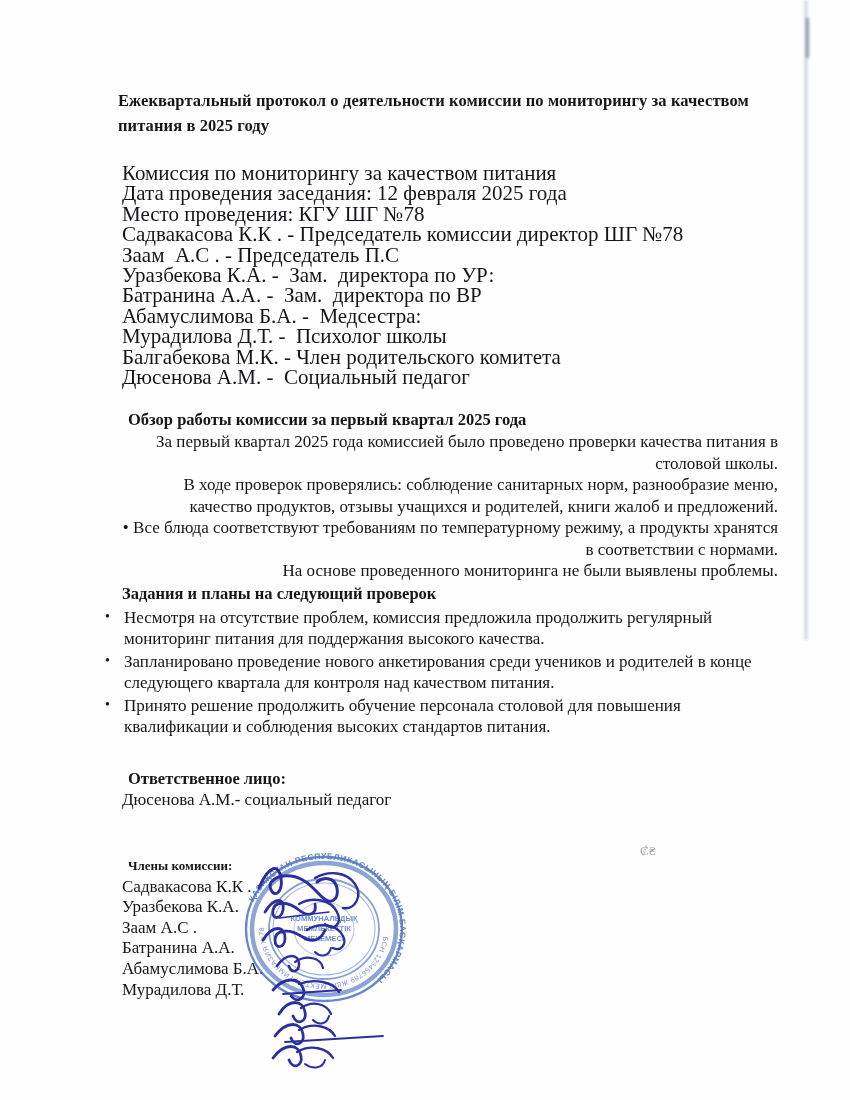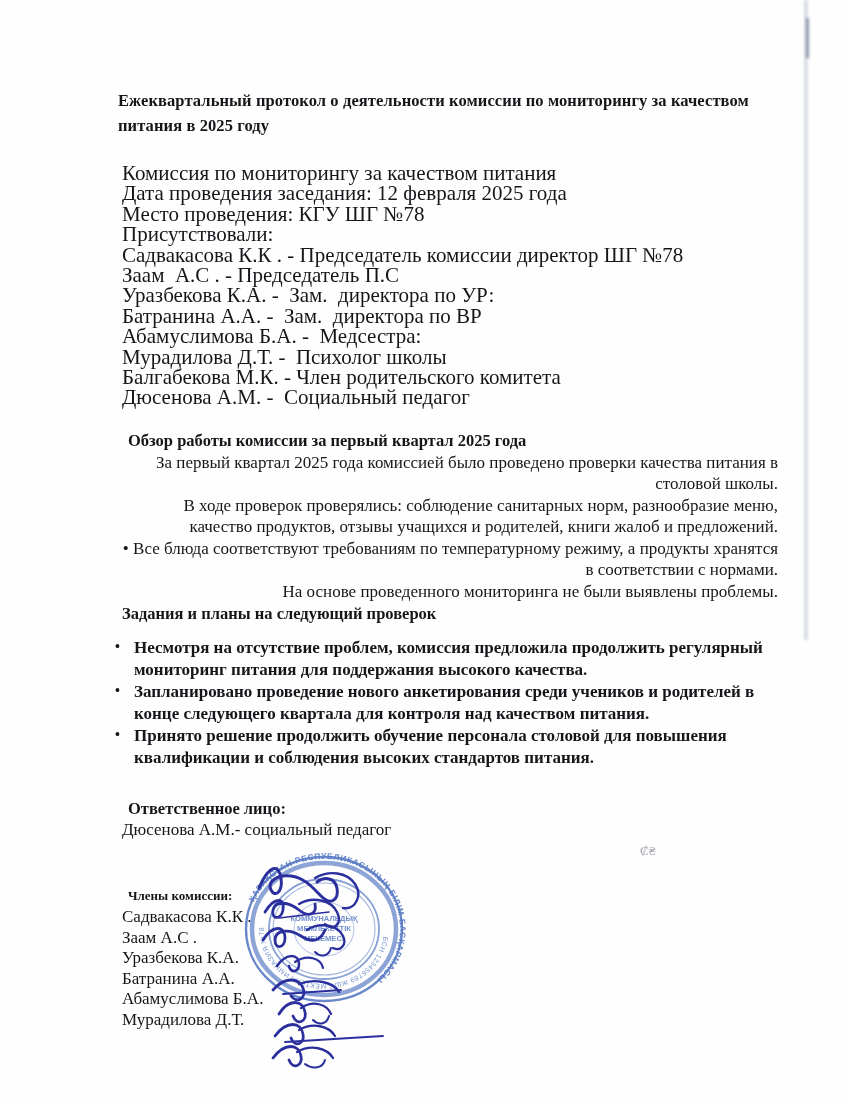--- a/index.html
+++ b/index.html
@@ -99,24 +99,23 @@
     text-align: right;
   }
 
   .head-inline {
     font-size: 16.5px;
     font-weight: bold;
     line-height: 23px;
   }
 
   ul.plans {
-    margin: 12px;
+    margin: 2px;
     padding: 0 72px 0 122px;
     list-style: none;
-    font-weight: bold;
   }
   ul.plans li {
     position: relative;
     font-size: 17px;
     line-height: 21.5px;
     padding-left: 0;
     margin-bottom: 1px;
   }
   ul.plans li::before {
     content: "\2022";
@@ -180,21 +179,20 @@
   <div class="smudge">₡₴</div>
 
   <div class="content">
 
     <h1 class="doc-title">Ежеквартальный протокол о деятельности комиссии по мониторингу за качеством питания в 2025 году</h1>
 
     <div class="block meta-block">
       <div class="line">Комиссия по мониторингу за качеством питания</div>
       <div class="line">Дата проведения заседания: 12 февраля 2025 года</div>
       <div class="line">Место проведения: КГУ ШГ №78</div>
-      <div class="line">Присутствовали:</div>
       <div class="line">Садвакасова К.К . - Председатель комиссии директор ШГ №78</div>
       <div class="line">Заам  А.С . - Председатель П.С</div>
       <div class="line">Уразбекова К.А. -  Зам.  директора по УР:</div>
       <div class="line">Батранина А.А. -  Зам.  директора по ВР</div>
       <div class="line">Абамуслимова Б.А. -  Медсестра:</div>
       <div class="line">Мурадилова Д.Т. -  Психолог школы</div>
       <div class="line">Балгабекова М.К. - Член родительского комитета</div>
       <div class="line">Дюсенова А.М. -  Социальный педагог</div>
     </div>
 
@@ -213,22 +211,22 @@
       <li>Запланировано проведение нового анкетирования среди учеников и родителей в конце следующего квартала для контроля над качеством питания.</li>
       <li>Принято решение продолжить обучение персонала столовой для повышения квалификации и соблюдения высоких стандартов питания.</li>
     </ul>
 
     <div class="resp-head">Ответственное лицо:</div>
     <div class="member-line">Дюсенова А.М.- социальный педагог</div>
 
     <div class="members-head">Члены комиссии:</div>
     <div>
       <div class="member-line">Садвакасова  К.К .</div>
+      <div class="member-line">Уразбекова К.А.</div>
       <div class="member-line">Заам  А.С .</div>
-      <div class="member-line">Уразбекова К.А.</div>
       <div class="member-line">Батранина А.А.</div>
       <div class="member-line">Абамуслимова Б.А.</div>
       <div class="member-line">Мурадилова Д.Т.</div>
 
     </div>
 
   </div>
 
   <div class="stamp">
     <svg viewBox="0 0 192 162" xmlns="http://www.w3.org/2000/svg">

